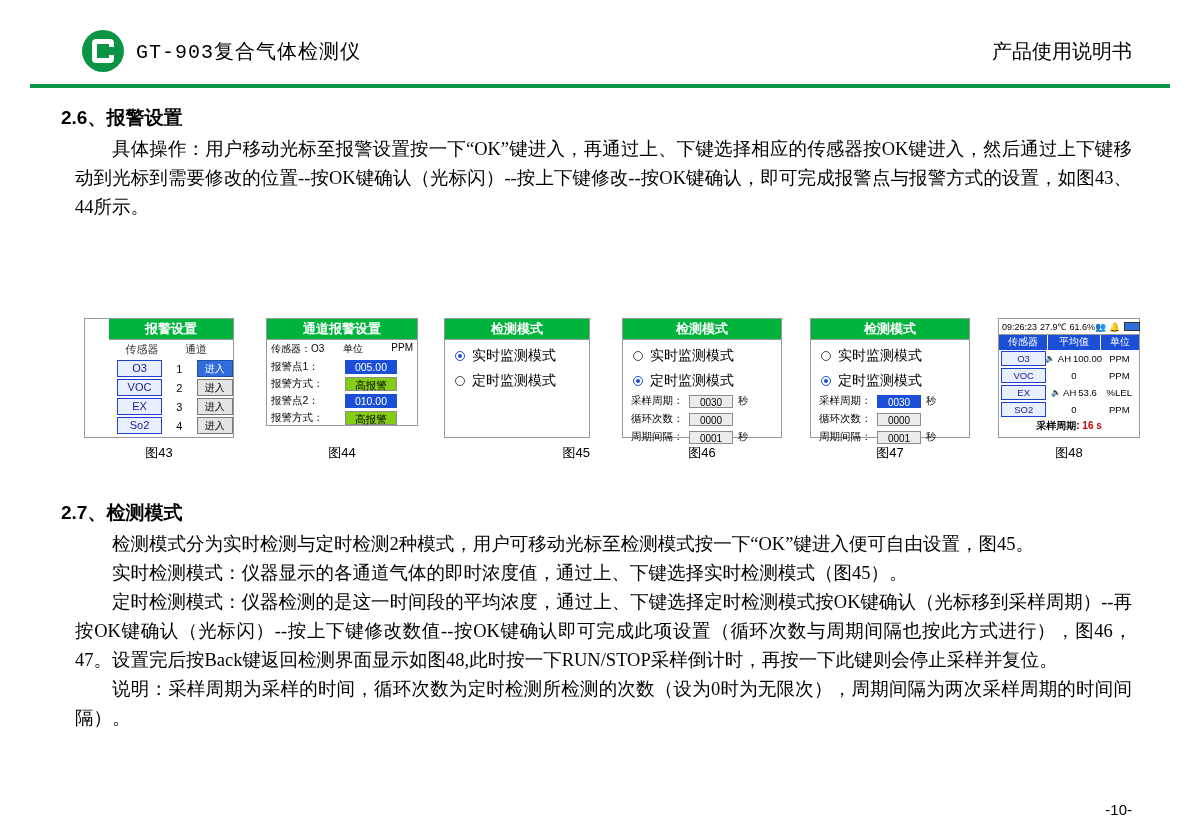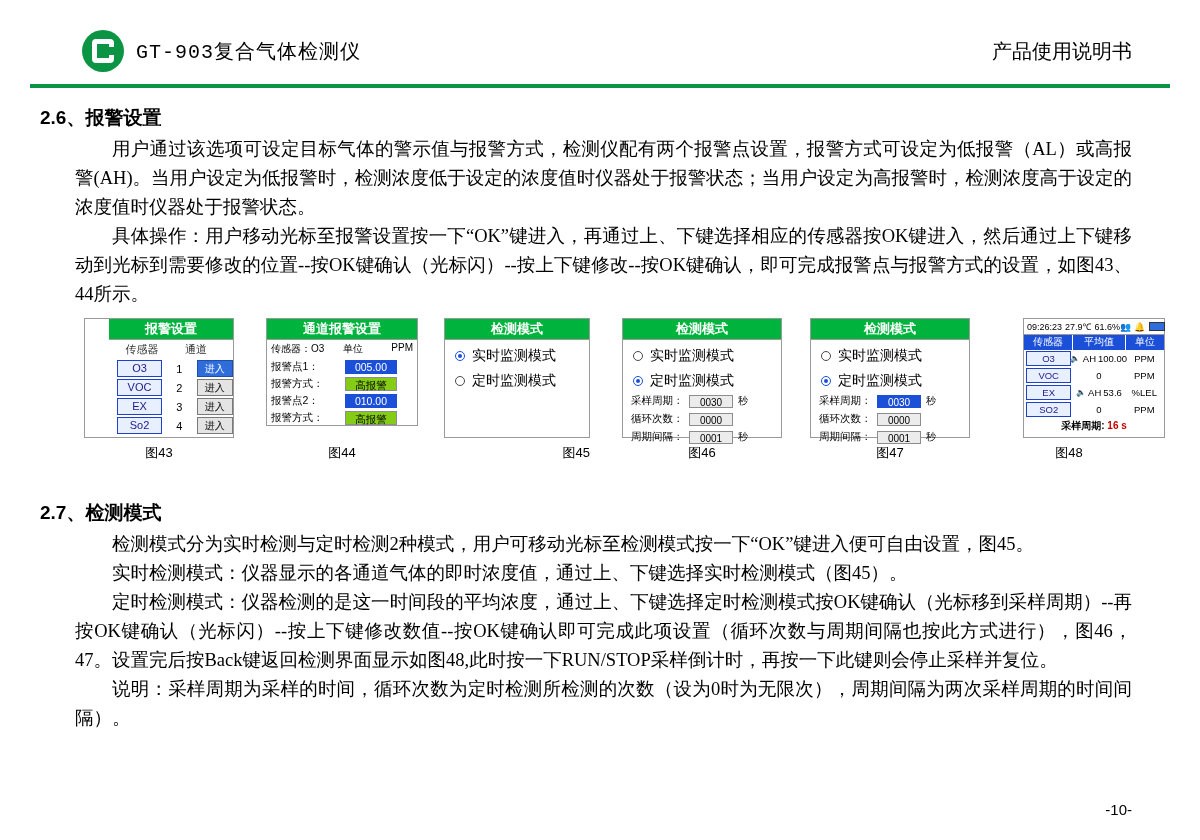--- a/index.html
+++ b/index.html
@@ -66,21 +66,21 @@
   
   .content {
     position: absolute;
     left: 0; top: 105px;
     width: 1200px;
   }
   h2.sec-title {
     font-size: 19px;
     font-weight: bold;
     margin: 0 0 4px 0;
-    padding-left: 40px;
+    padding-left: 61px;
     font-family: "Liberation Sans", sans-serif;
   }
   p.para {
     font-size: 18.5px;
     line-height: 29px;
     margin: 0;
     padding: 0 68px 0 75px;
     text-align: justify;
     text-indent: 2em;
   }
@@ -172,21 +172,21 @@
   .kv-row { display:flex; align-items:center; font-size:10.5px; margin: 4px 0 0 8px; }
   .kv-row .k { width: 58px; }
   .kv-row .v {
     width: 44px; height: 13px; line-height: 13px; text-align:center;
     border:1px solid #8d8d8d; background:#ececec; box-sizing:border-box;
     font-size:10px;
   }
   .kv-row .v.hi { background:#1b4fd8; color:#fff; border-color:#1b4fd8; }
   .kv-row .u { margin-left: 5px; font-size:10px; }
   
-  #fig48 { left: 998px; width: 142px; height: 120px; padding: 0; margin-left: 25px; }
+  #fig48 { left: 998px; width: 142px; height: 120px; padding: 0; }
   #fig48 .statusbar {
     display:flex; align-items:center; justify-content:space-between;
     font-size: 9px; background:#fff; border-bottom:1px solid #9a9a9a;
     height: 15px; padding: 0 3px;
   }
   #fig48 .statusbar .grp { display:flex; gap:3px; align-items:center;}
   #fig48 .thead {
     display:flex; background:#1b4fd8; color:#fff; font-size:10px; height:15px;
   }
   #fig48 .thead span { text-align:center; border-right:1px solid #ffffff;}
@@ -221,21 +221,20 @@
 
 <div class="page-header">
   <div class="logo"></div>
   <div class="header-title">GT-903复合气体检测仪</div>
   <div class="header-right">产品使用说明书</div>
   <div class="header-rule"></div>
 </div>
 
 <div class="content">
   <h2 class="sec-title">2.6、报警设置</h2>
-  <p class="para">用户通过该选项可设定目标气体的警示值与报警方式，检测仪配有两个报警点设置，报警方式可设定为低报警（AL）或高报警(AH)。当用户设定为低报警时，检测浓度低于设定的浓度值时仪器处于报警状态；当用户设定为高报警时，检测浓度高于设定的浓度值时仪器处于报警状态。</p>
   <p class="para">具体操作：用户移动光标至报警设置按一下“OK”键进入，再通过上、下键选择相应的传感器按OK键进入，然后通过上下键移动到光标到需要修改的位置--按OK键确认（光标闪）--按上下键修改--按OK键确认，即可完成报警点与报警方式的设置，如图43、44所示。</p>
 </div>
 
 <div class="figures">
 
   <div class="fig" id="fig43">
     <div class="fig-title">报警设置</div>
     <div class="hdr">
       <span>传感器</span>
       <span>通道</span>

